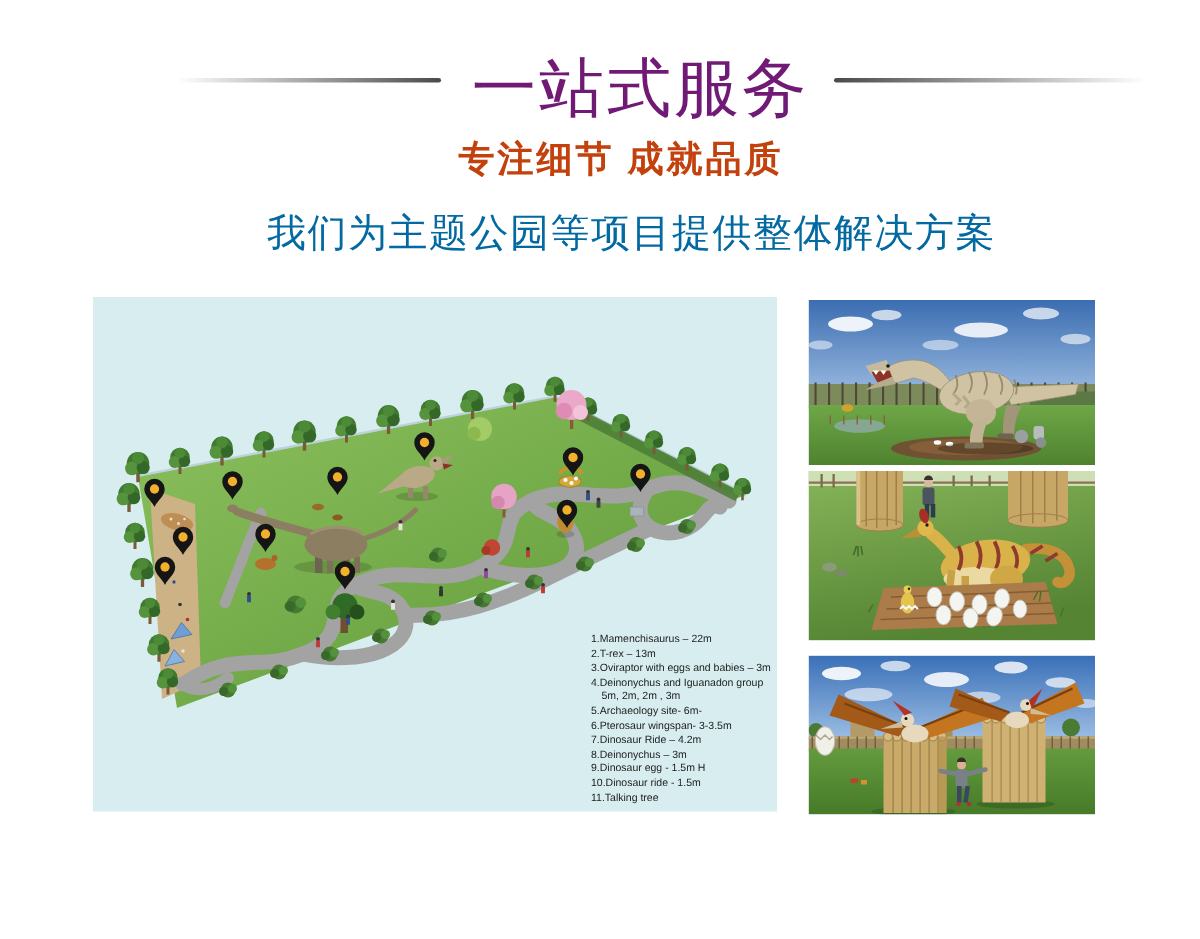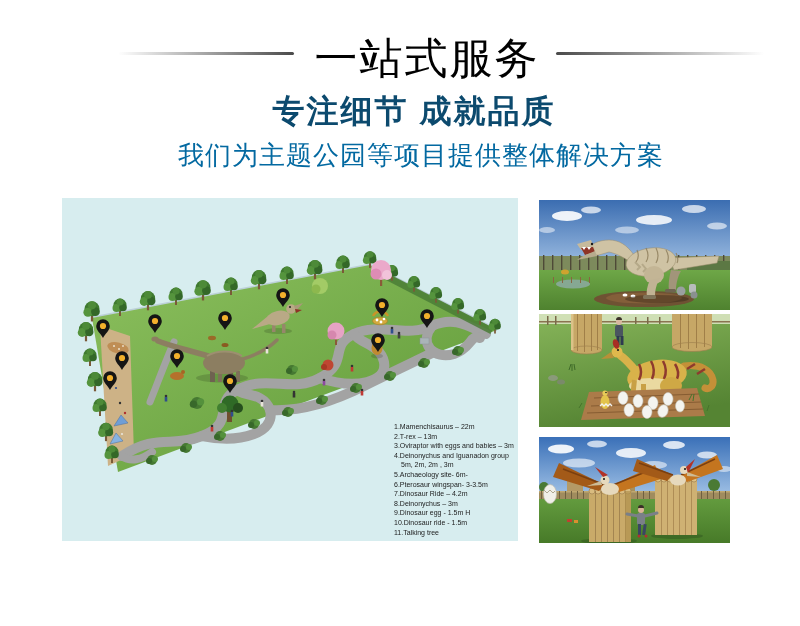--- a/index.html
+++ b/index.html
@@ -1,25 +1,25 @@
 <!DOCTYPE html>
 <html lang="zh"><head>
 <meta charset="utf-8">
 <style>
   html,body{margin:0;padding:0;background:#fff;}
   .page{position:relative;width:800px;height:626px;background:#ffffff;overflow:hidden;
         font-family:"Liberation Sans","DejaVu Sans",sans-serif;}
   
   .service-title{position:absolute;top:30px;left:427px;transform:translateX(-50%);
-        margin:0;font-size:43px;font-weight:500;color:#000000;letter-spacing:2px;white-space:nowrap;}
+        margin:0;font-size:43px;font-weight:500;color:#701a75;letter-spacing:2px;white-space:nowrap;}
   .rule{position:absolute;top:52px;height:2.5px;border-radius:2px;}
   .rule-left{left:118px;width:176px;background:linear-gradient(to left,#4a4a4a,rgba(74,74,74,0));}
   .rule-right{left:556px;width:208px;background:linear-gradient(to right,#4a4a4a,rgba(74,74,74,0));}
   .heading{position:absolute;top:90px;left:414px;transform:translateX(-50%);
-        margin:0;font-size:32px;font-weight:bold;color:#0c4a6e;letter-spacing:2px;white-space:nowrap;}
+        margin:0;font-size:24px;font-weight:bold;color:#c2410c;letter-spacing:2px;white-space:nowrap;}
   .subheading{position:absolute;top:138px;left:421px;transform:translateX(-50%);
         margin:0;font-size:26px;font-weight:400;color:#0369a1;letter-spacing:1px;white-space:nowrap;}
   
   .map-panel{position:absolute;left:62px;top:198px;width:456px;height:343px;background:#d7edef;}
   .map-panel svg{position:absolute;left:0;top:0;display:block;}
   .legend{position:absolute;left:332px;top:224px;width:124px;font-size:7px;line-height:9.6px;
         color:#1c1c1c;letter-spacing:0;}
   .legend-line{white-space:nowrap;}
   .legend-line.indent{padding-left:7px;}
   

